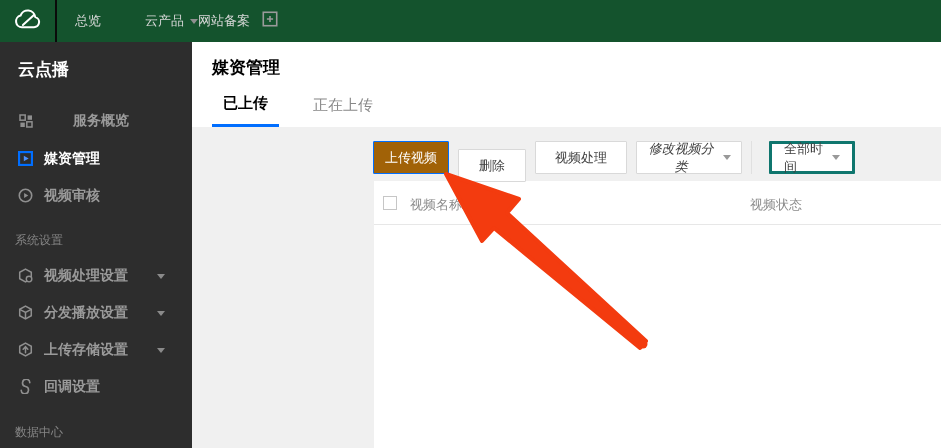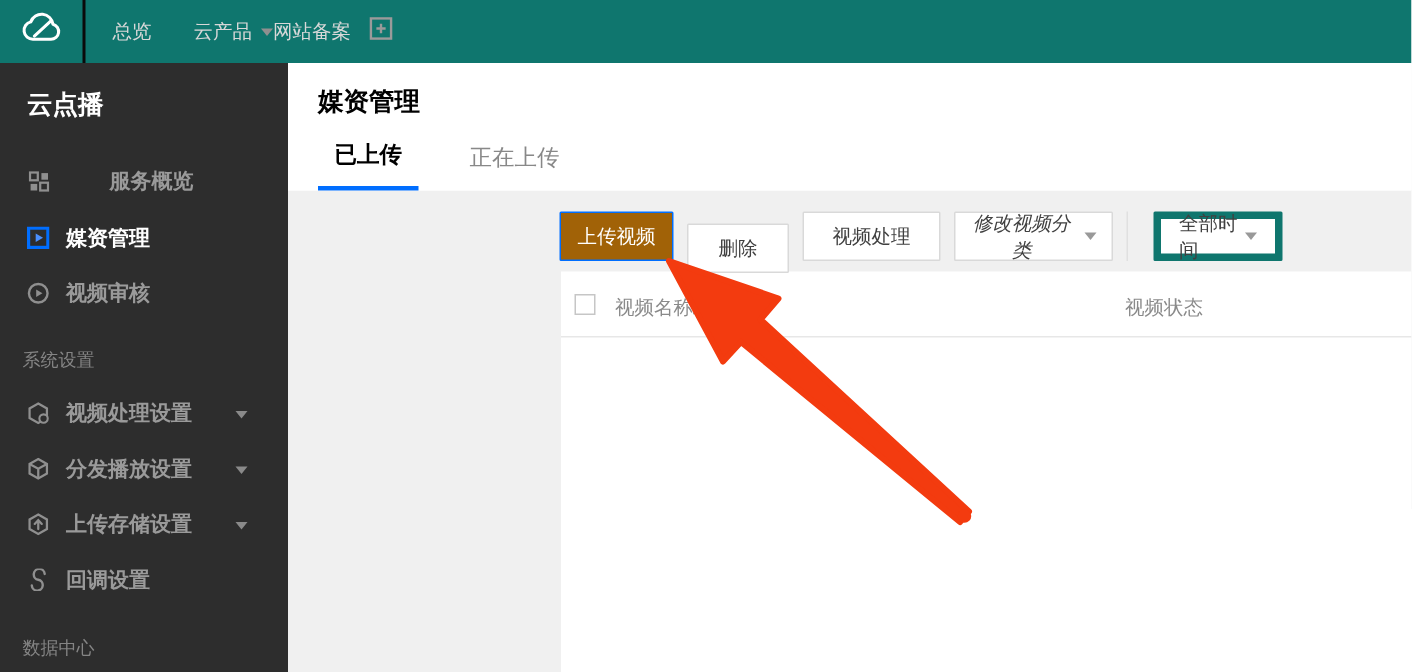--- a/index.html
+++ b/index.html
@@ -1,26 +1,26 @@
 <!DOCTYPE html>
 <html><head>
 <meta charset="utf-8">
 <style>
   html,body{margin:0;padding:0;width:941px;height:448px;overflow:hidden;
     font-family:"Liberation Sans","DejaVu Sans",sans-serif;background:#fff;position:relative;}
   *{box-sizing:border-box;}
 
   
-  .navbar{position:absolute;left:0;top:0;width:941px;height:42px;background:#0f766e;
+  .navbar{position:absolute;left:0;top:0;width:941px;height:42px;background:#14532d;
     display:flex;align-items:center;z-index:3;}
   .logo-block{width:57px;height:42px;display:flex;align-items:center;justify-content:center;
     border-right:2px solid #0a0a0a;flex:none;}
   .nav-item{color:#d8d8d8;font-size:13px;display:flex;align-items:center;cursor:pointer;}
   .nav-overview{margin-left:18px;}
-  .nav-products{margin-left:28px;}
+  .nav-products{margin-left:44px;}
   .nav-icp{}
   .nav-caret{width:0;height:0;border-left:4px solid transparent;border-right:4px solid transparent;
     border-top:5px solid #8f8f8f;margin-left:6px;}
   .nav-plus{margin-left:12px;display:flex;align-items:center;cursor:pointer;}
 
   
   .sidebar{position:absolute;left:0;top:42px;width:192px;height:406px;background:#2d2d2d;z-index:2;}
   .side-title{position:absolute;left:18px;top:16px;color:#fff;font-size:17px;font-weight:bold;}
   .side-item{position:absolute;left:0;width:192px;height:37px;display:flex;align-items:center;
     padding-left:18px;color:#9a9a9a;font-size:14px;font-weight:600;cursor:pointer;}
@@ -47,21 +47,21 @@
   .btn{height:33px;border:1px solid #d9d9d9;background:#fff;color:#404040;font-size:13px;
     display:flex;align-items:center;justify-content:center;margin-right:9px;cursor:pointer;
     border-radius:1px;padding:0;}
   .btn-primary{background:#a16207;border-color:#006eff;color:#fff;width:76px;}
   .btn-delete{width:68px;margin-top:16px;}
   .btn-process{width:92px;}
   .btn-dropdown{width:106px;justify-content:space-between;padding:0 10px;font-style:italic;}
   .btn-caret{width:0;height:0;border-left:4px solid transparent;border-right:4px solid transparent;
     border-top:5px solid #999;margin-left:8px;}
   .toolbar-divider{width:1px;height:33px;background:#e0e0e0;margin:0 8px 0 0;}
-  .select-box{width:86px;height:33px;border:5px solid #0f766e;background:#fff;color:#404040;font-size:13px;
+  .select-box{width:86px;height:33px;border:3px solid #0f766e;background:#fff;color:#404040;font-size:13px;
     display:flex;align-items:center;justify-content:space-between;padding:0 12px;margin-left:9px;
     cursor:pointer;border-radius:1px;}
 
   
   .table-panel{position:absolute;left:374px;top:181px;width:567px;height:267px;background:#fff;z-index:1;}
   .table-header{position:relative;height:44px;border-bottom:1px solid #e7e7e7;}
   .checkbox{position:absolute;left:9px;top:15px;width:14px;height:14px;border:1px solid #c6c6c6;
     background:#fff;cursor:pointer;}
   .col{position:absolute;top:15px;font-size:13px;color:#8a8a8a;white-space:nowrap;}
   .col-name{left:36px;}

